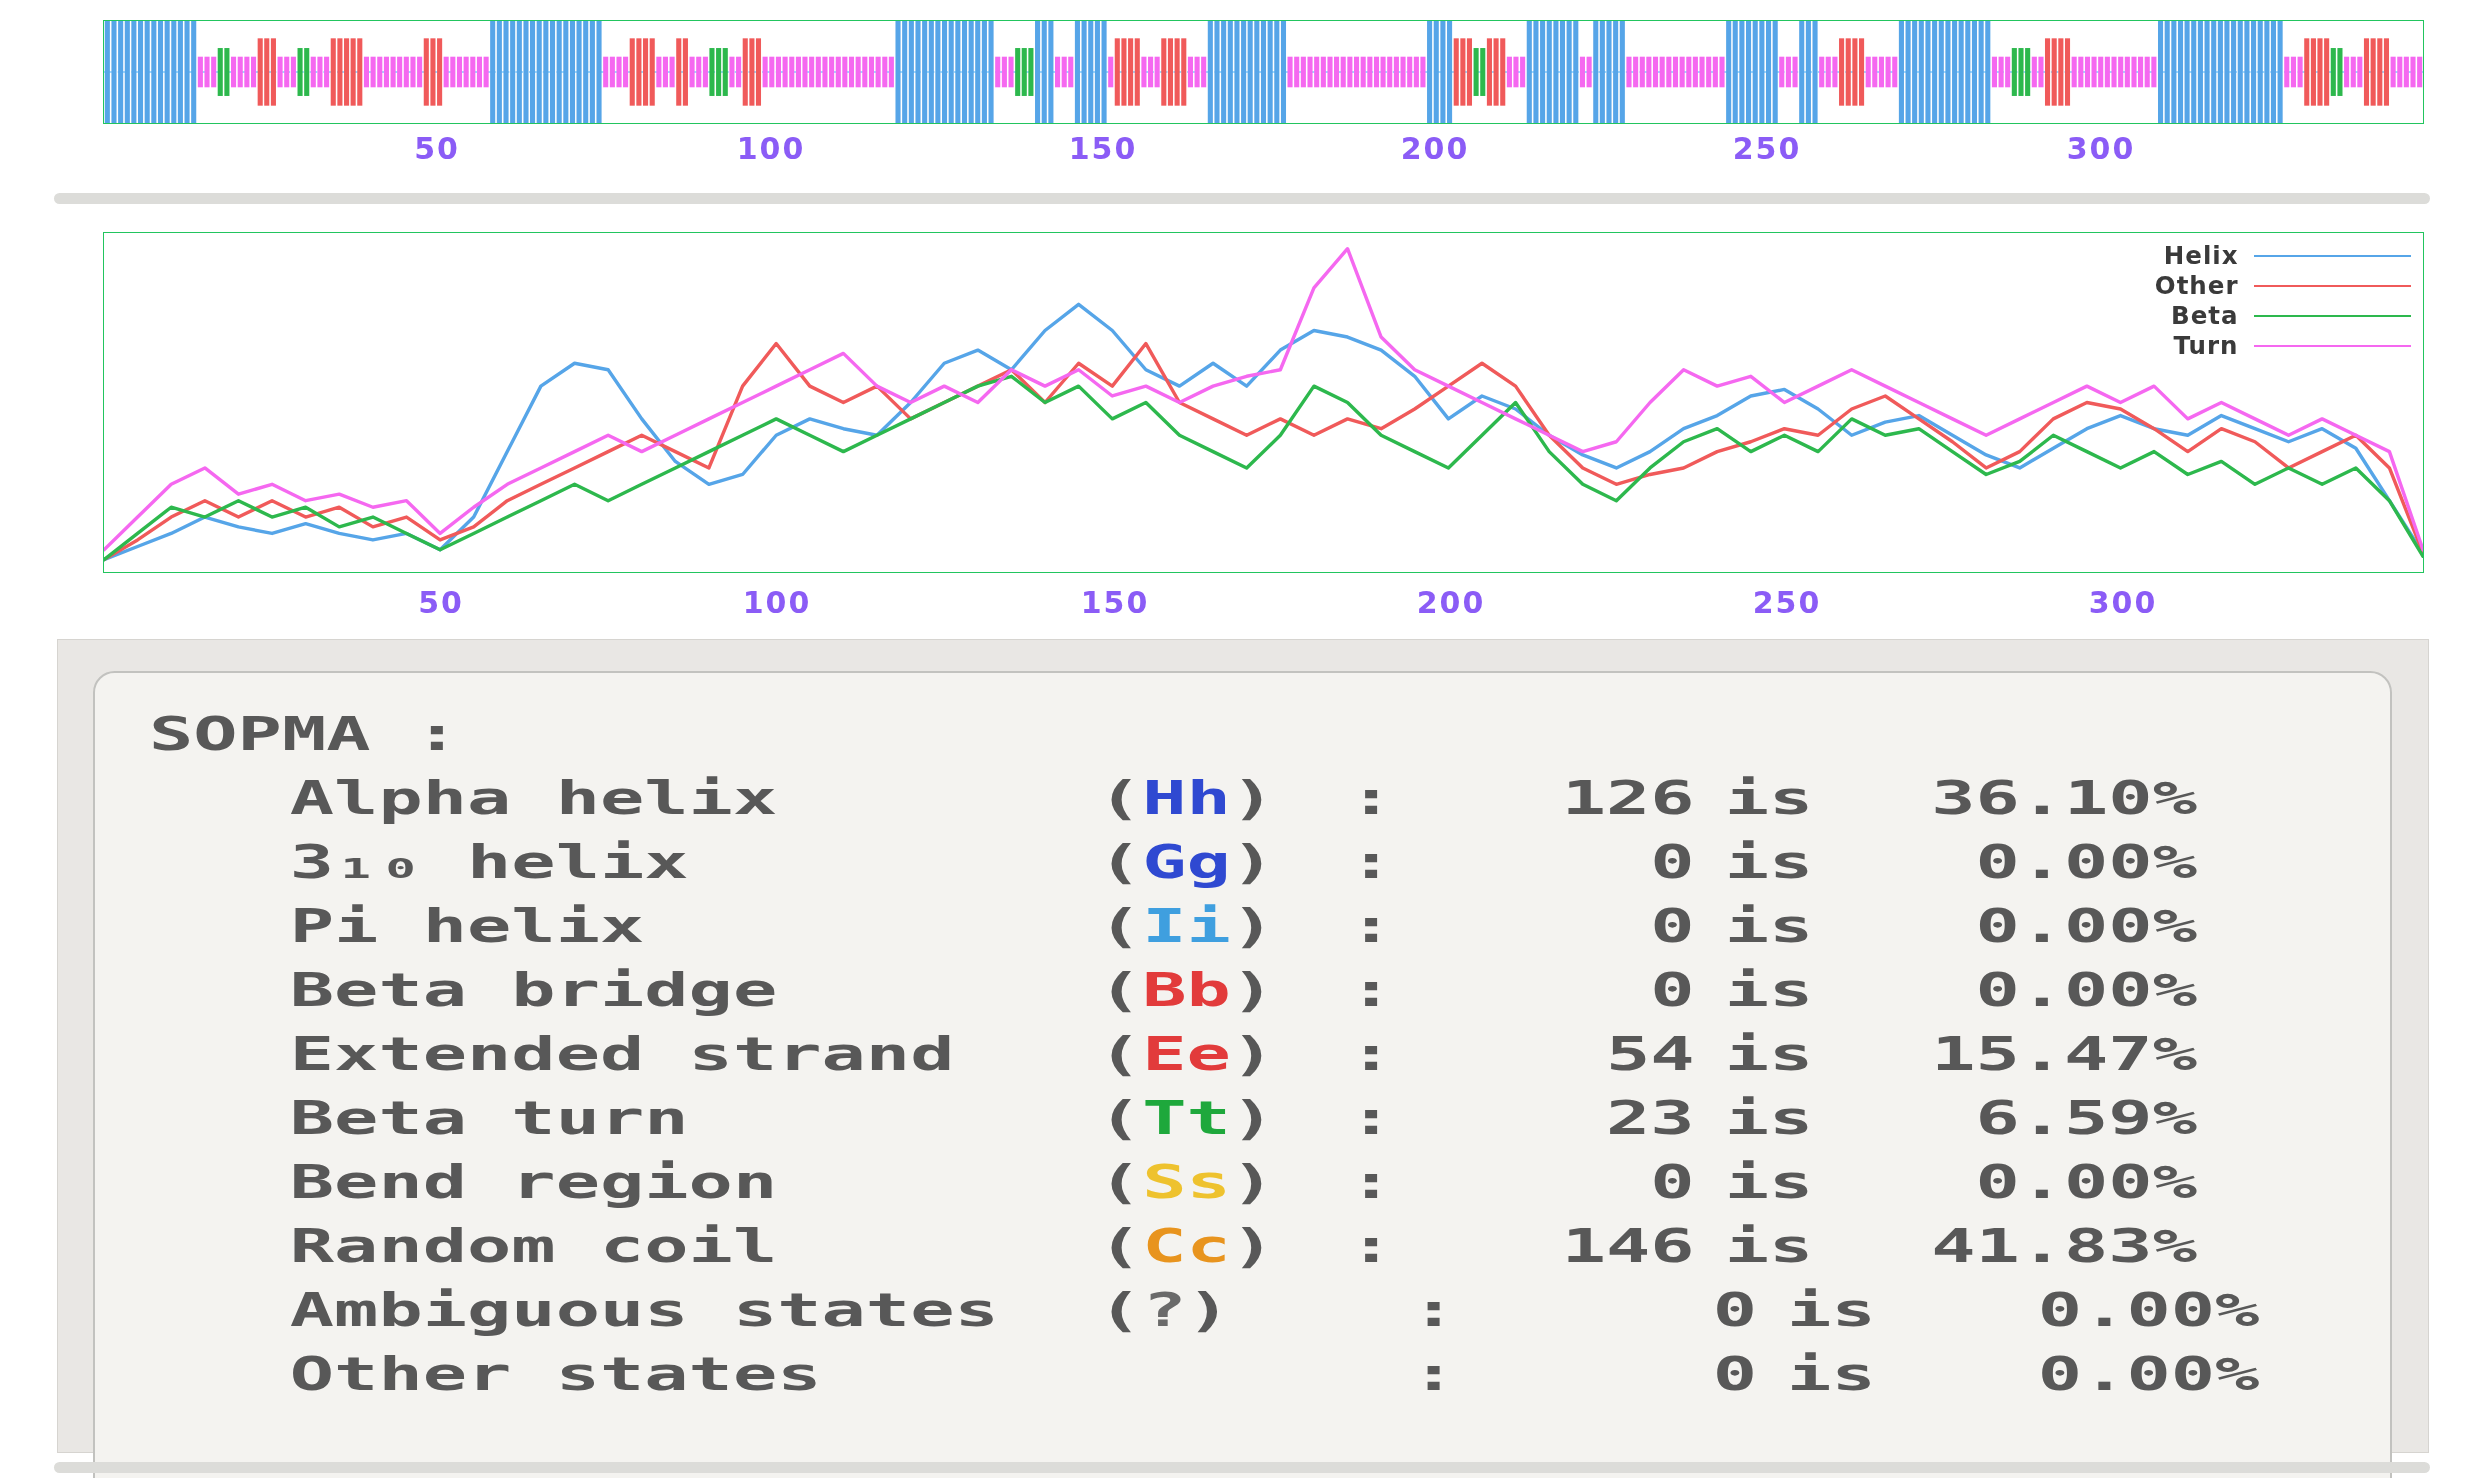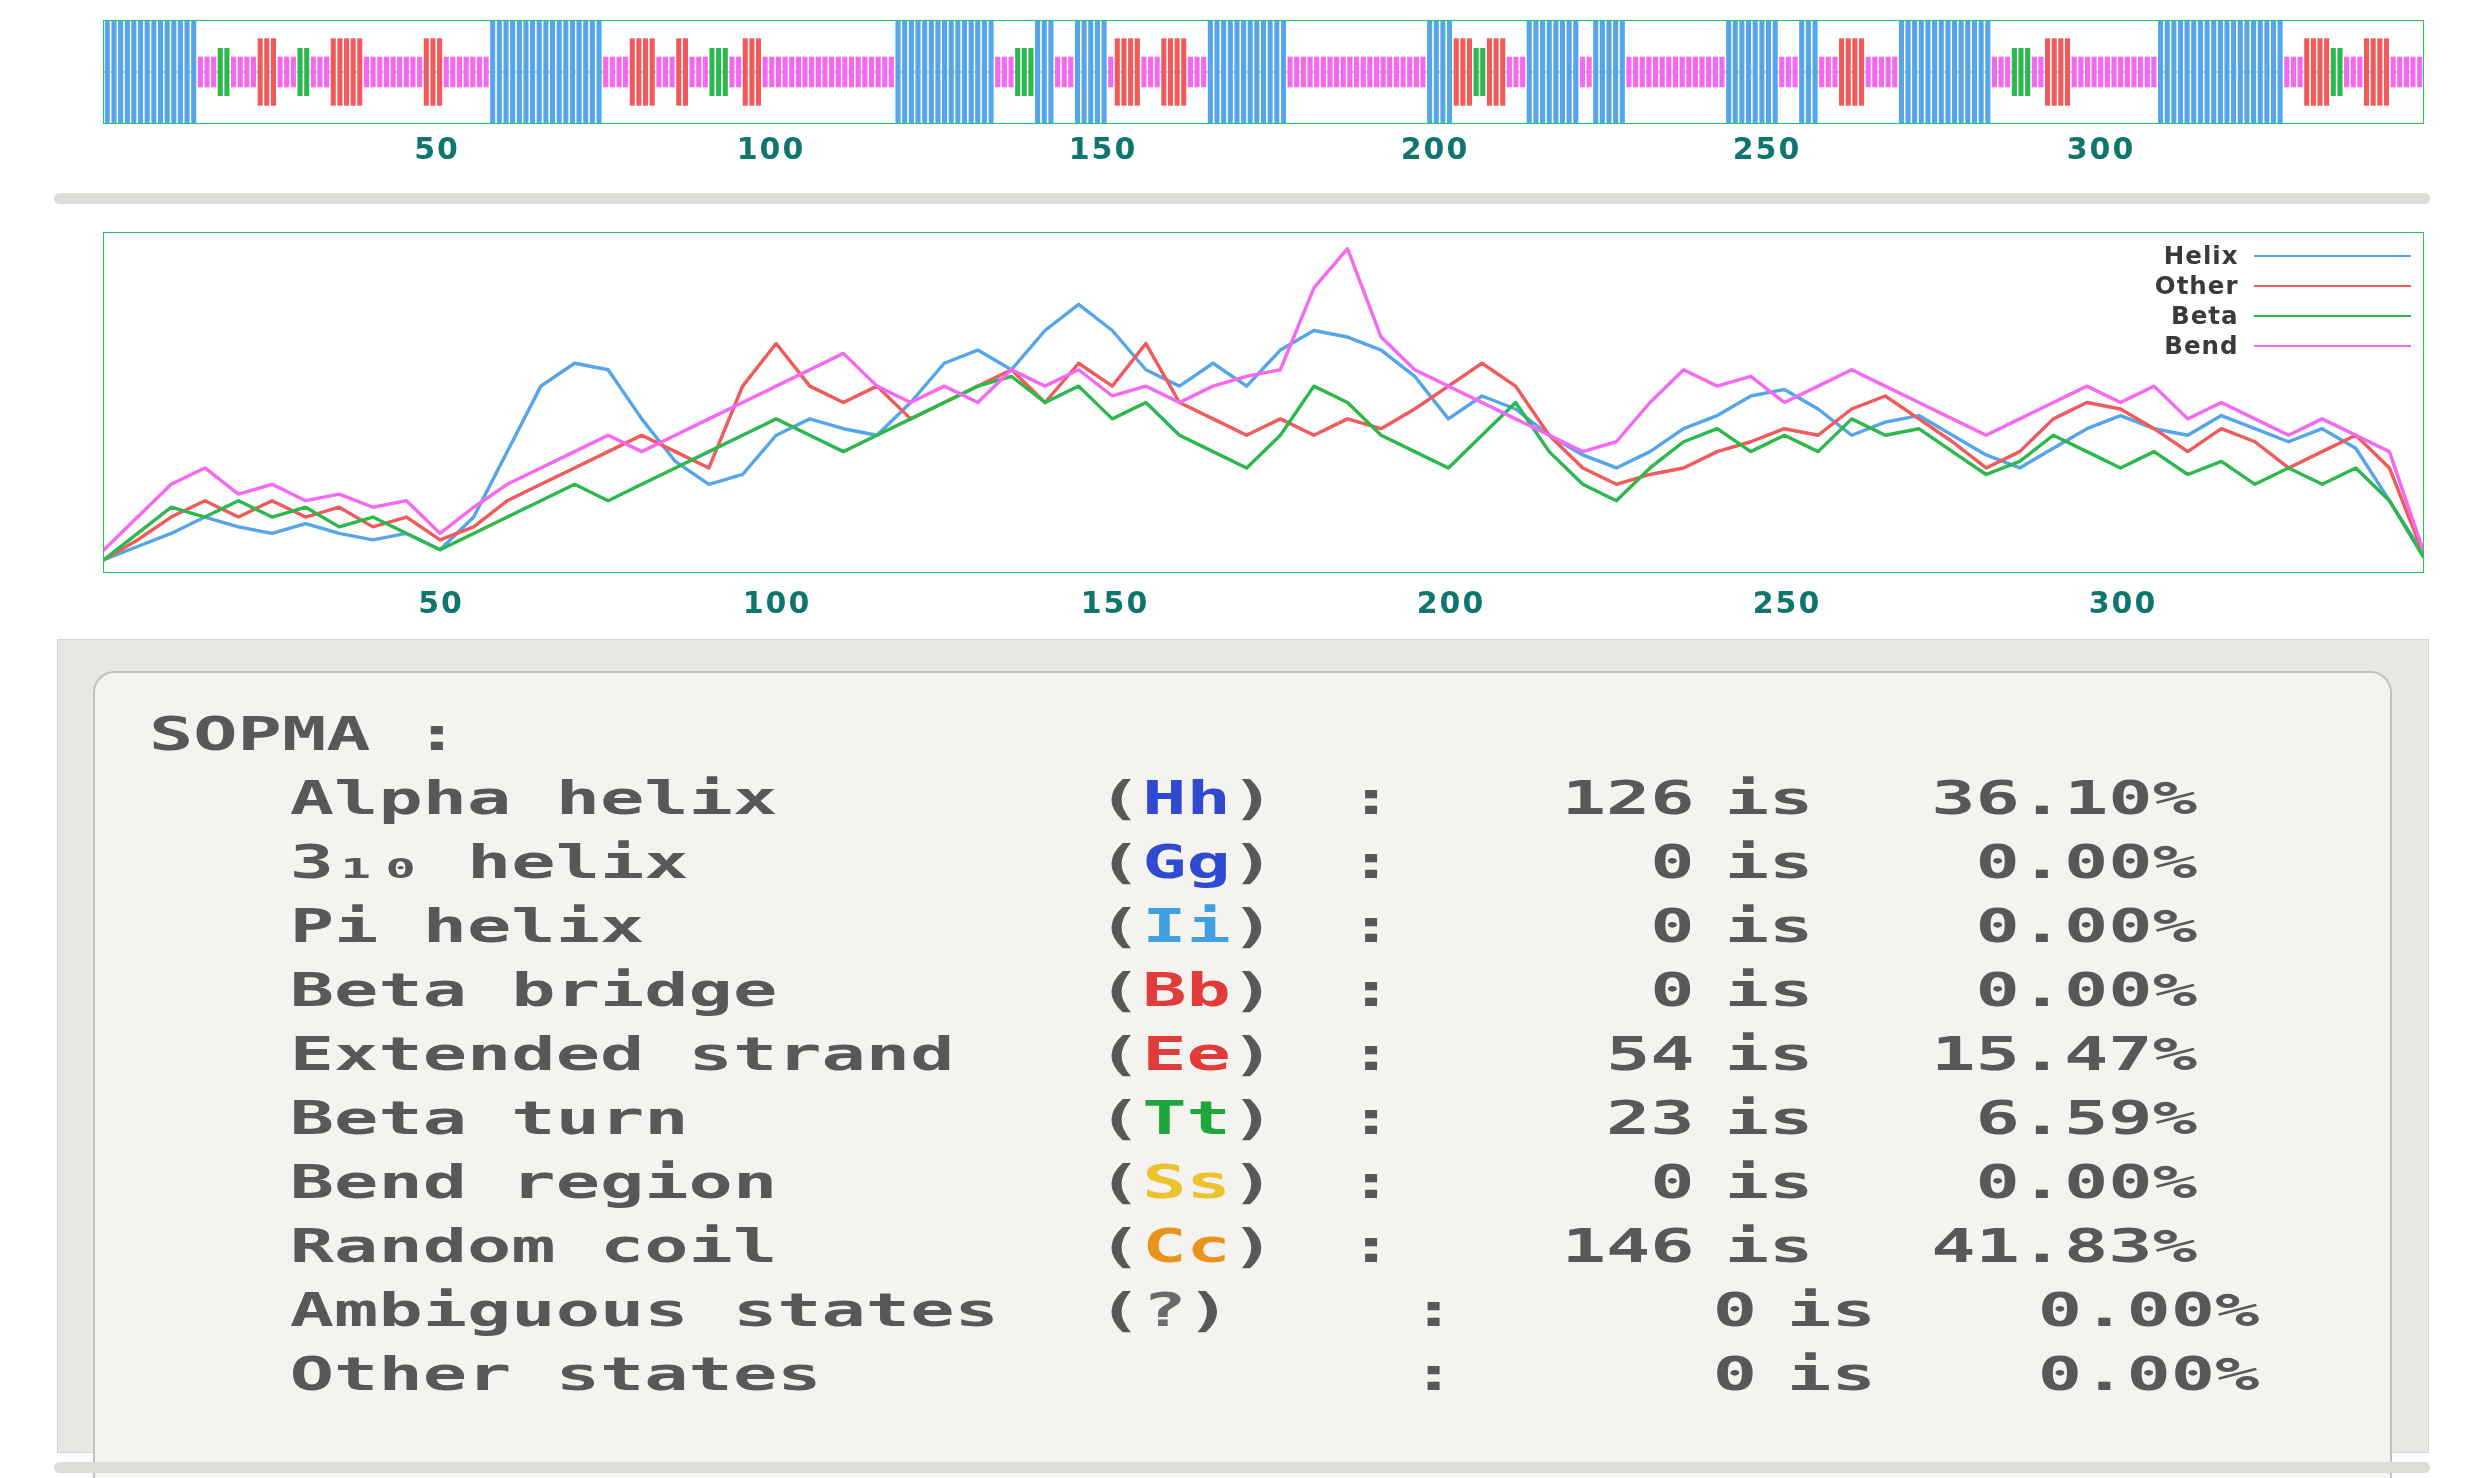--- a/index.html
+++ b/index.html
@@ -7,21 +7,21 @@
           font-family:"DejaVu Sans",sans-serif;}
 
   .chart-box{position:absolute;left:103px;border:1px solid #22c55e;background:#ffffff;box-sizing:border-box;}
   #box1{top:19.6px;width:2321px;height:104px;}
   #box2{top:232px;width:2321px;height:341px;}
   .chart-box svg{display:block;width:100%;height:100%;}
 
   .tick-row{position:absolute;left:105px;width:2321px;height:43px;}
   #ticks1{top:131px;}
   #ticks2{top:585px;}
-  .tick{position:absolute;transform:translateX(-50%);font-size:30px;font-weight:bold;color:#0f766e;
+  .tick{position:absolute;transform:translateX(-50%);font-size:30px;font-weight:bold;color:#8b5cf6;
         font-family:"DejaVu Sans",sans-serif;letter-spacing:2px;}
 
   .divider{position:absolute;background:#dcdcd9;border-radius:5.9px;}
   #divider-top{left:54px;top:193px;width:2376px;height:10.8px;}
   #divider-bottom{left:54px;top:1462px;width:2376px;height:10.8px;}
 
   .legend{position:absolute;top:7.8px;right:11.8px;}
   .legend-row{display:flex;align-items:center;justify-content:flex-end;height:30px;}
   .legend-label{font-size:24.5px;font-weight:bold;color:#3a3a3a;text-align:right;letter-spacing:1px;}
   .legend-line{width:157px;height:0;border-top:2.9px solid #000;margin-left:15.7px;}
@@ -428,21 +428,21 @@
         </div>
         <div class="legend-row">
           <span class="legend-label">Other</span>
           <span class="legend-line" style="border-top-color:#f05a5a"></span>
         </div>
         <div class="legend-row">
           <span class="legend-label">Beta</span>
           <span class="legend-line" style="border-top-color:#2db84d"></span>
         </div>
         <div class="legend-row">
-          <span class="legend-label">Bend</span>
+          <span class="legend-label">Turn</span>
           <span class="legend-line" style="border-top-color:#f568f0"></span>
         </div>
       </div>
   </div>
   <div class="tick-row" id="ticks2">
       <span class="tick" style="left: 336px;">50</span>
       <span class="tick" style="left: 672px;">100</span>
       <span class="tick" style="left: 1010px;">150</span>
       <span class="tick" style="left: 1346px;">200</span>
       <span class="tick" style="left: 1682px;">250</span>

